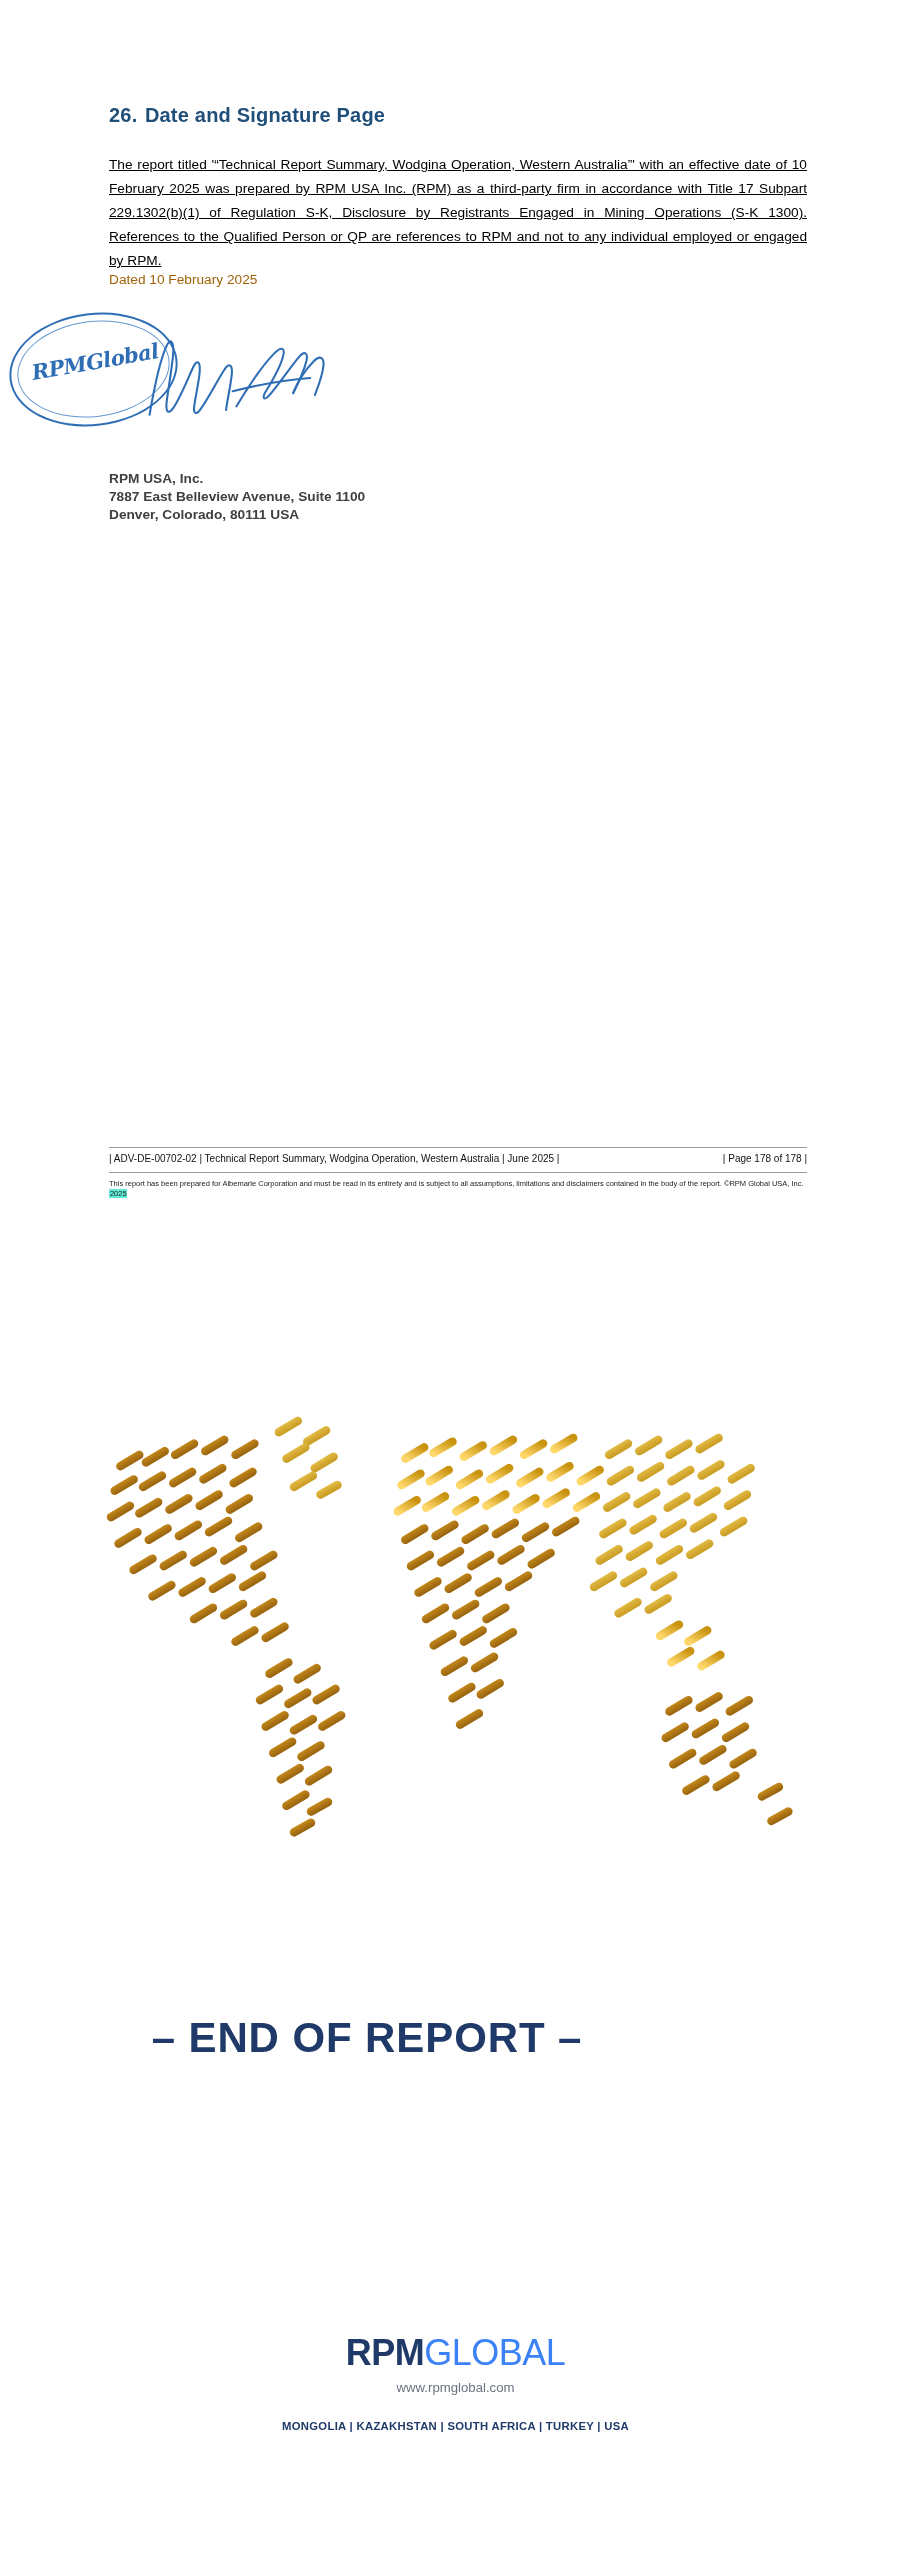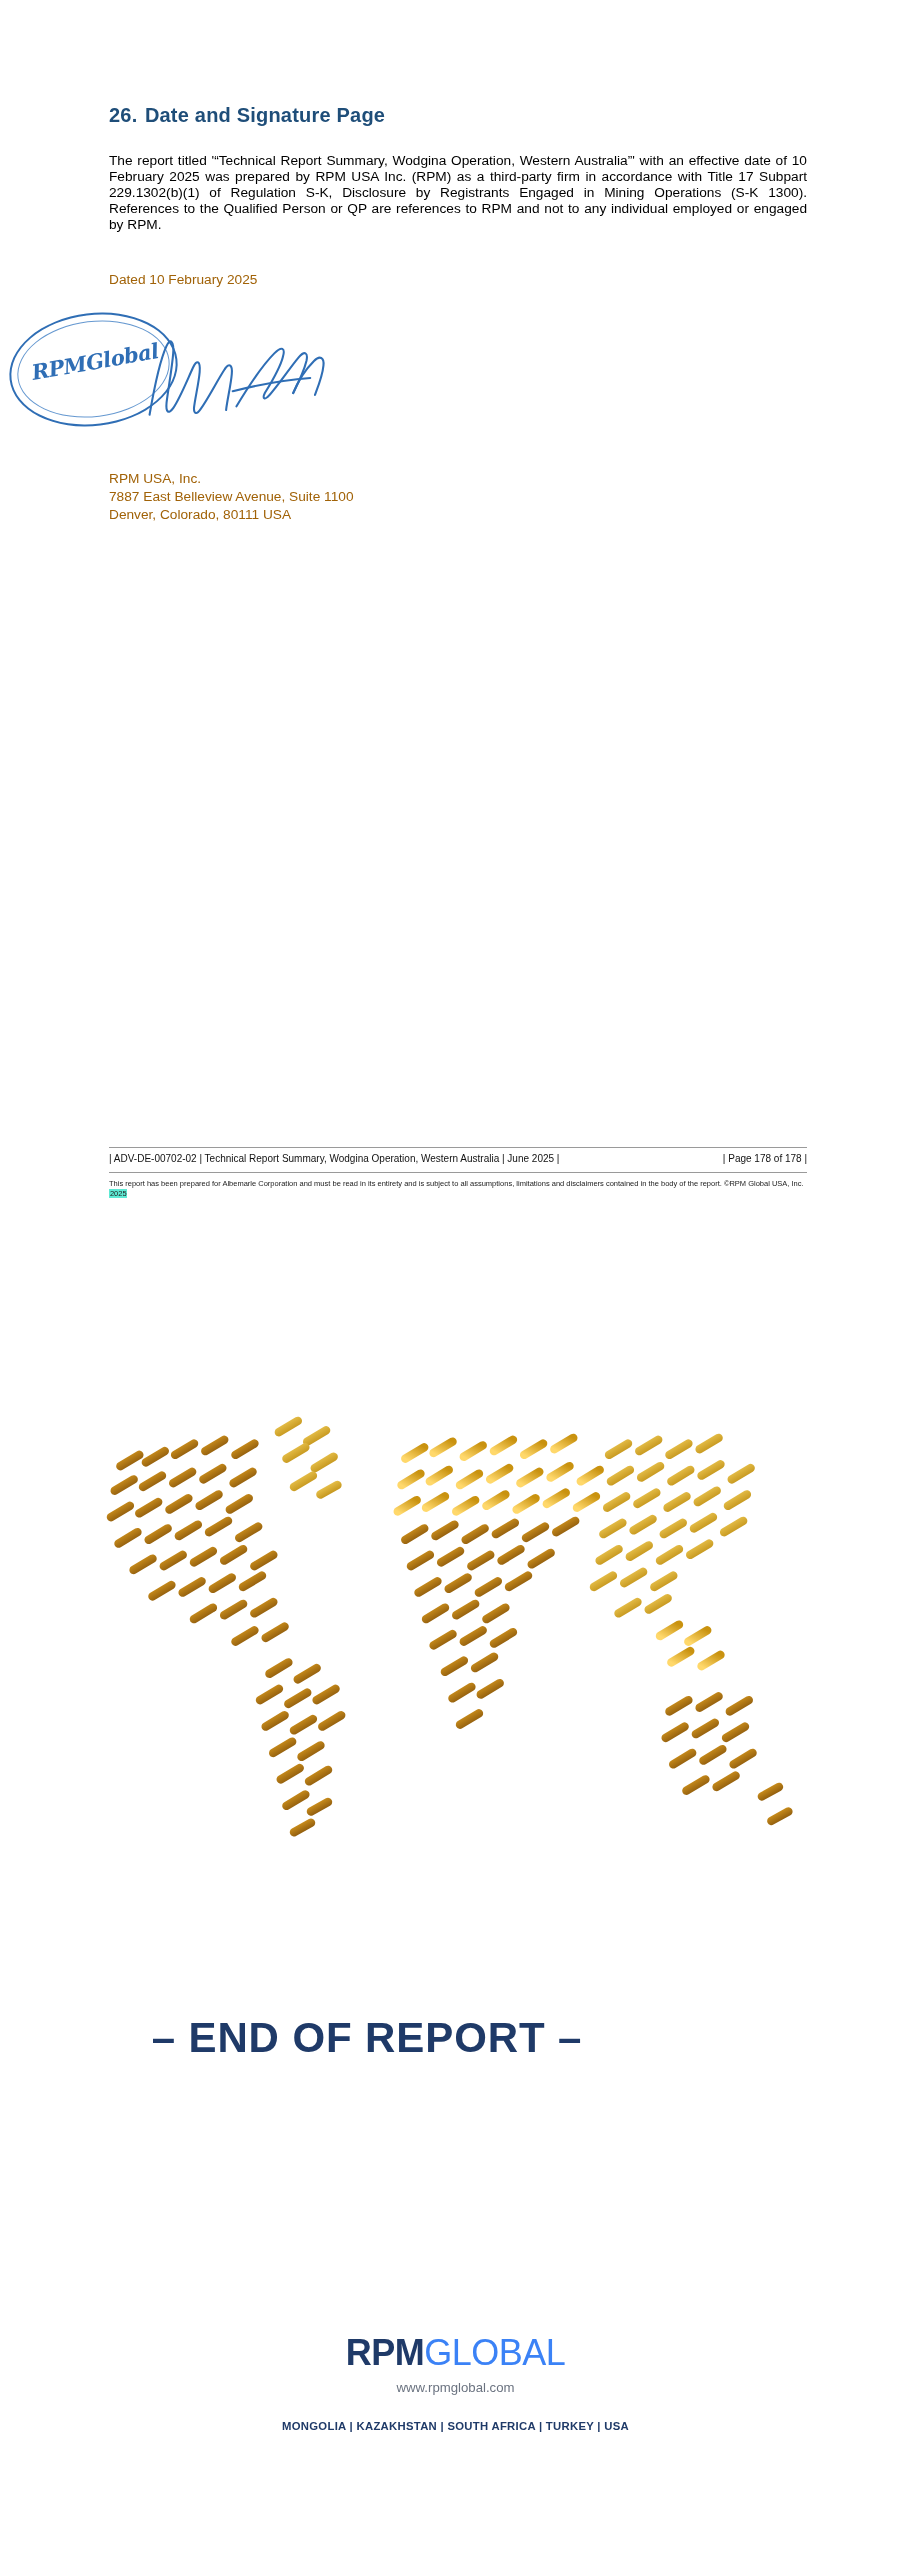--- a/index.html
+++ b/index.html
@@ -38,23 +38,24 @@
     color: #1f4e79;
     letter-spacing: 0.2px;
   }
   .section-heading .num {
     margin-right: 7.5px;
   }
   .body-para {
     position: absolute;
     top: 153px;
     font-size: 13.7px;
-    line-height: 16px;
+    line-height: 24px;
     text-align: justify;
     color: #000000;
+    text-decoration: underline;
   }
   .dated-line {
     position: absolute;
     top: 272px;
     font-size: 13.7px;
     color: #a16207;
   }
 
   
   .signature-block {
@@ -103,21 +104,22 @@
     top: 21px;
     width: 189px;
     height: 104px;
   }
 
   .address-block {
     position: absolute;
     top: 470px;
     font-size: 13.7px;
     line-height: 18px;
-    color: #a16207;
+    color: #404040;
+    font-weight: bold;
   }
 
   
   .footer-rule {
     position: absolute;
     left: 109px;
     top: 1147px;
     width: 698px;
     border-top: 0.9px solid #9a9a9a;
   }

